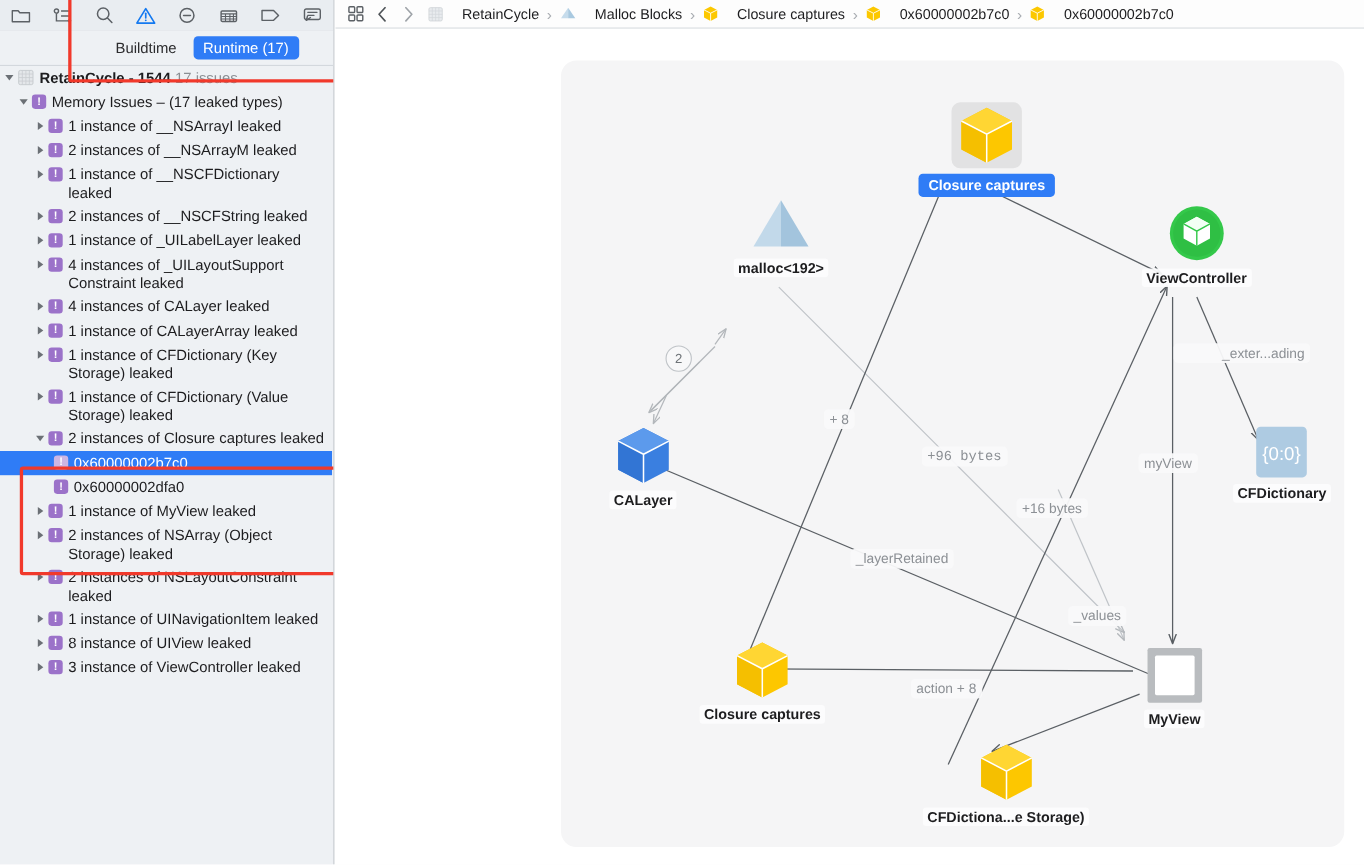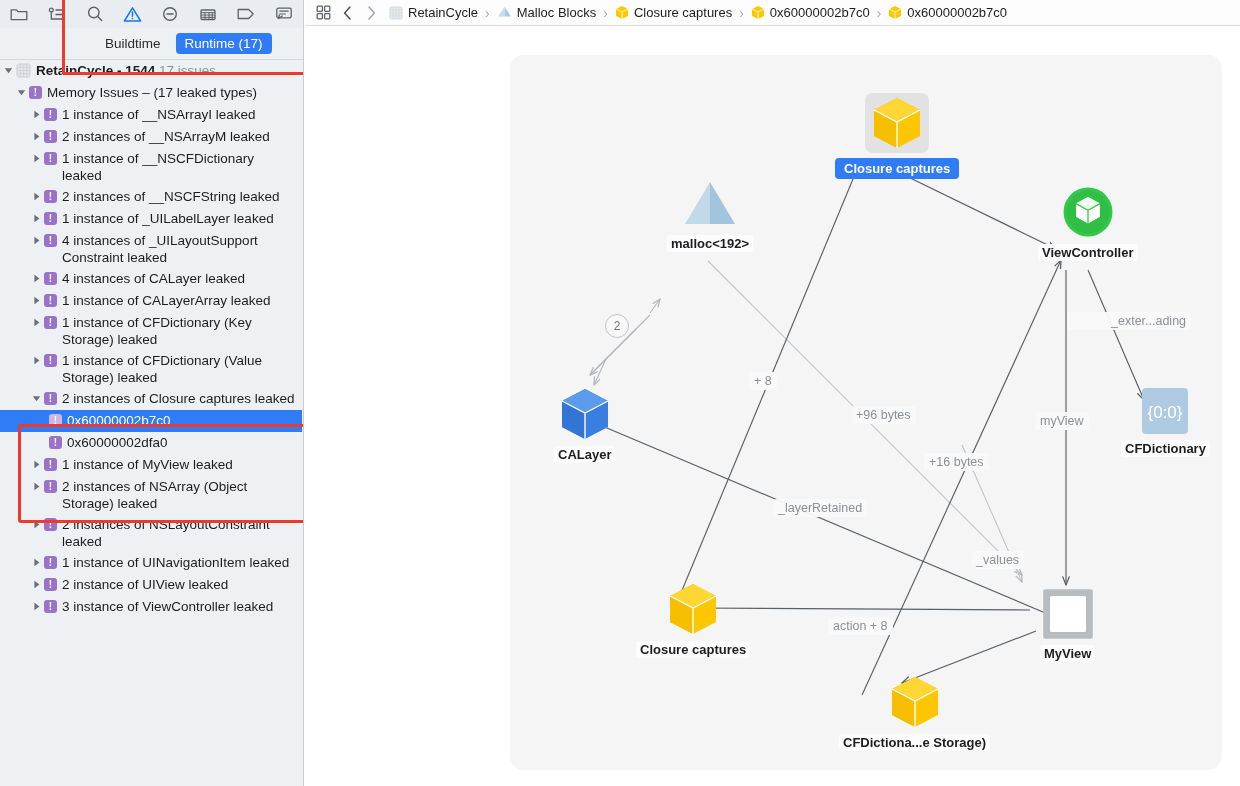--- a/index.html
+++ b/index.html
@@ -113,21 +113,21 @@
     border-bottom: 1px solid #d8dcdf;
     background: #fdfdfd;
     font-size: 13px; color: #1d1d1f;
     padding-left: 6px; box-sizing: border-box;
     white-space: nowrap;
   }
   .bc-btn {
     width: 24px; height: 26px;
     display: flex; align-items: center; justify-content: center;
   }
-  .bc-item { display: flex; align-items: center; }
+  .bc-item { display: flex; align-items: center; gap: 12px; }
   .bc-icon { margin-right: 5px; display: flex; align-items: center; }
   .bc-sep { margin: 0 7px; color: #a9adb2; font-size: 14px; }
 
   
   #canvas {
     position: absolute;
     left: 205px; top: 55px;
     width: 712px; height: 715px;
     background: #f5f5f6;
     border-radius: 14px;
@@ -428,21 +428,21 @@
             <div class="badge">!</div>
             <div class="row-label">1 instance of UINavigationItem leaked</div>
           </div>
           <div class="row" style="padding-left: 30px;">
             <div class="tri">
               <svg width="9" height="9" viewBox="0 0 9 9">
                 <path d="M2.4 0.8v7.4L7.4 4.5z" fill="#6b7075"></path>
               </svg>
             </div>
             <div class="badge">!</div>
-            <div class="row-label">2 instance of UIView leaked</div>
+            <div class="row-label">8 instance of UIView leaked</div>
           </div>
           <div class="row" style="padding-left: 30px;">
             <div class="tri">
               <svg width="9" height="9" viewBox="0 0 9 9">
                 <path d="M2.4 0.8v7.4L7.4 4.5z" fill="#6b7075"></path>
               </svg>
             </div>
             <div class="badge">!</div>
             <div class="row-label">3 instance of ViewController leaked</div>
           </div>
@@ -657,21 +657,21 @@
             <path d="M26 2L49 14 26 26 3 14z" fill="#ffd633"></path>
             <path d="M26 26v26L3 40V14z" fill="#f5bf00"></path>
             <path d="M3 14l23 12 23-12M26 26v26" fill="none" stroke="#ffffff" stroke-width="1.4"></path>
           </svg>
         </div>
         <div class="node-label">CFDictiona...e Storage)</div>
       </div>
 
       <div class="elabel" style="left:557px; top:257px;padding-left:44px;">_exter...ading</div>
       <div class="elabel" style="left:239px; top:317px;">+ 8</div>
-      <div class="elabel" style="left:341px; top:351px;">+96 bytes</div>
+      <div class="elabel" style="left:328px; top:351px;font-family:Liberation Mono, monospace;">+96 bytes</div>
       <div class="elabel" style="left:414px; top:398px;">+16 bytes</div>
       <div class="elabel" style="left:525px; top:357px;">myView</div>
       <div class="elabel" style="left:263px; top:444px;">_layerRetained</div>
       <div class="elabel" style="left:461px; top:496px;">_values</div>
       <div class="elabel" style="left:318px; top:562px;">action + 8</div>
 
       <div class="ebadge" style="left:95px; top:259px;">2</div>
     </div>
   </div>
 </div>

